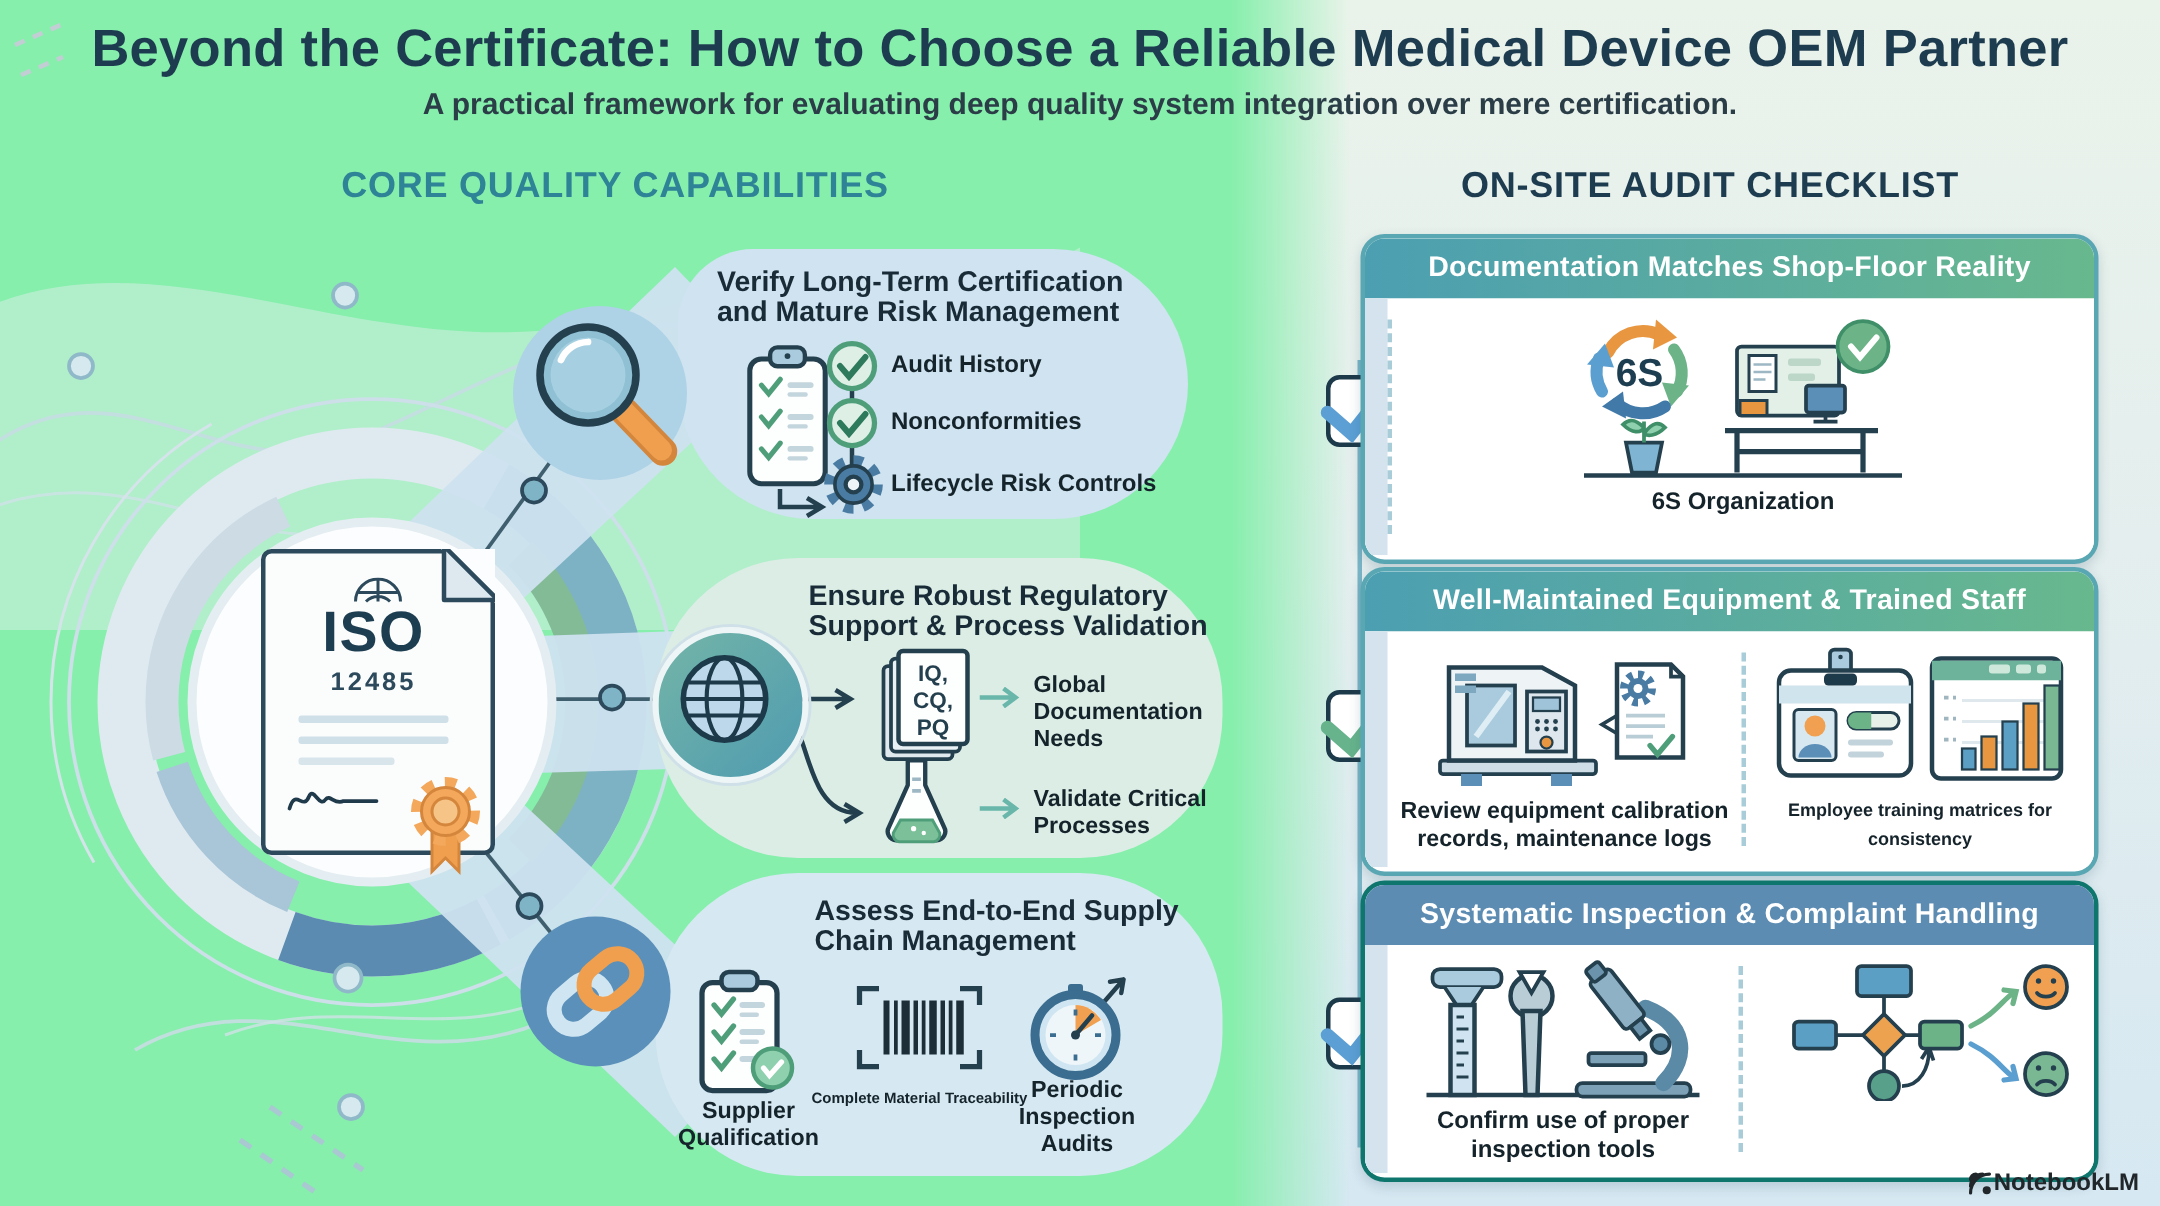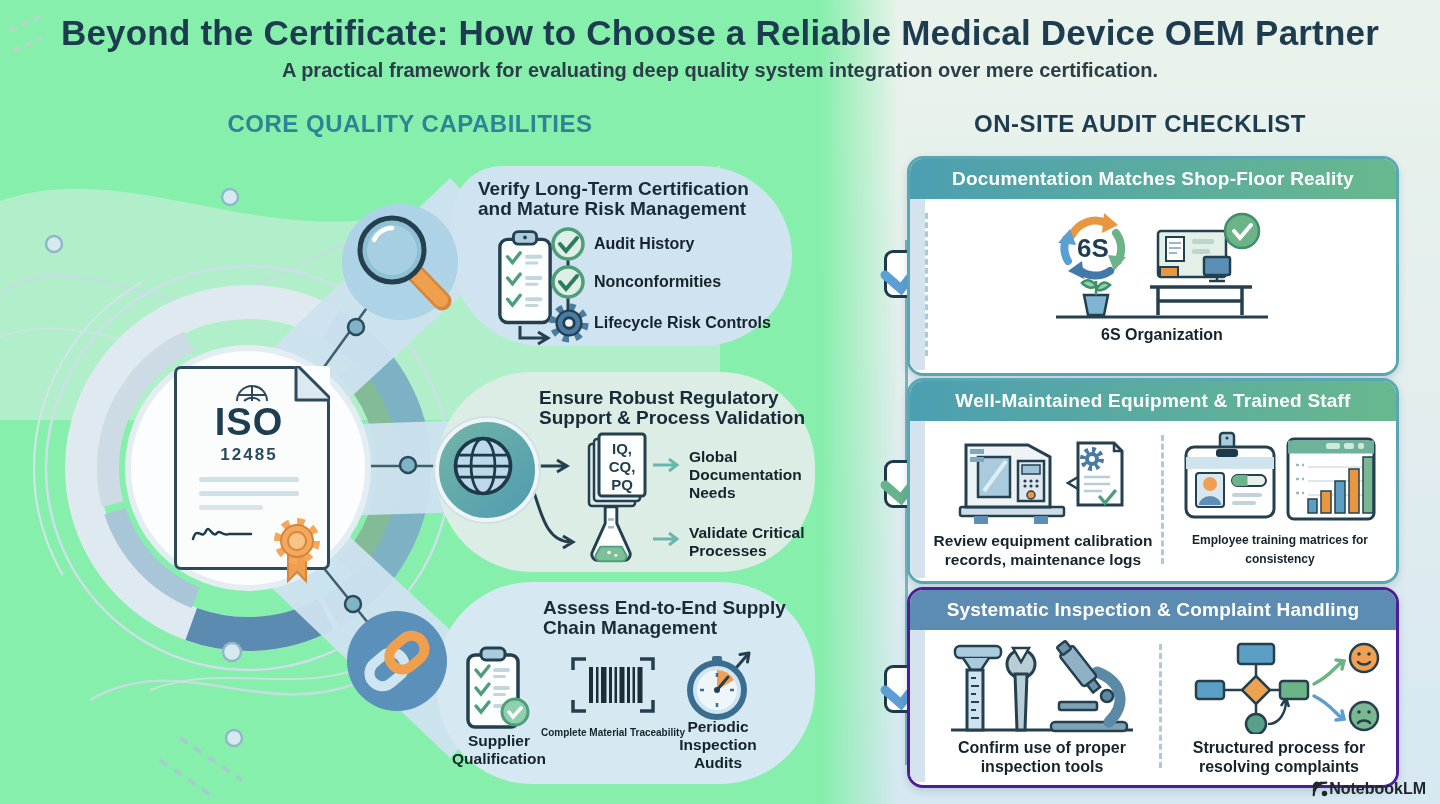--- a/index.html
+++ b/index.html
@@ -374,21 +374,21 @@
           <rect x="141" y="60" width="10" height="22" fill="#e8963f" stroke="#24404f" stroke-width="1.5"></rect>
           <rect x="155" y="50" width="10" height="32" fill="#5b9fc4" stroke="#24404f" stroke-width="1.5"></rect>
           <rect x="169" y="38" width="10" height="44" fill="#e8963f" stroke="#24404f" stroke-width="1.5"></rect>
           <rect x="183" y="26" width="10" height="56" fill="#7ab893" stroke="#24404f" stroke-width="1.5"></rect>
         </svg>
         <div class="rcap" style="width:220px;font-size:12px;">Employee training matrices for consistency</div>
       </div>
     </div>
   </div>
 
-  <div class="abs rcard" style="top:587px;height:195px;border:3px solid #4c1d95;">
+  <div class="abs rcard" style="top:587px;height:195px;border:3px solid #0f766e;">
     <div class="rhead" style="background:#5d8cb3;">Systematic Inspection &amp; Complaint Handling</div>
     <div class="rbody" style="height:152px;">
       <div class="rstrip"></div>
       <div class="rhalf">
         <svg width="190" height="94" viewBox="0 0 190 94">
           <path d="M4 90 H186" stroke="#24404f" stroke-width="3"></path>
 
           <rect x="8" y="6" width="46" height="12" rx="5" fill="#a9cbdd" stroke="#24404f" stroke-width="2.5"></rect>
           <path d="M16 18 l8 12 h10 l8 -12" fill="#a9cbdd" stroke="#24404f" stroke-width="2.5"></path>
           <rect x="20" y="30" width="16" height="60" fill="#cfe4f0" stroke="#24404f" stroke-width="3"></rect>
@@ -428,21 +428,20 @@
           </g>
           <circle cx="190" cy="18" r="14" fill="#f0a050" stroke="#24404f" stroke-width="2.5"></circle>
           <circle cx="185" cy="14" r="1.8" fill="#24404f"></circle>
             <circle cx="195" cy="14" r="1.8" fill="#24404f"></circle>
           <path d="M184 22 a7 5 0 0 0 12 0" fill="none" stroke="#24404f" stroke-width="2.5" stroke-linecap="round"></path>
           <circle cx="190" cy="76" r="14" fill="#7ab893" stroke="#24404f" stroke-width="2.5"></circle>
           <circle cx="185" cy="72" r="1.8" fill="#24404f"></circle>
             <circle cx="195" cy="72" r="1.8" fill="#24404f"></circle>
           <path d="M184 83 a7 5 0 0 1 12 0" fill="none" stroke="#24404f" stroke-width="2.5" stroke-linecap="round"></path>
         </svg>
-        <div class="rcap" style="width:200px;">Structured process for resolving complaints</div>
       </div>
     </div>
   </div>
 
   <div class="abs watermark">
     <svg width="18" height="18" viewBox="0 0 20 20">
       <path d="M3 17 a14 14 0 0 1 14 -14 M3 12 a9 9 0 0 1 9 -9 M3 7 a4 4 0 0 1 4 -4" fill="none" stroke="#20262a" stroke-width="2.4" stroke-linecap="round"></path>
       <circle cx="15" cy="15" r="3" fill="#20262a"></circle>
     </svg>
     <span>NotebookLM</span>

